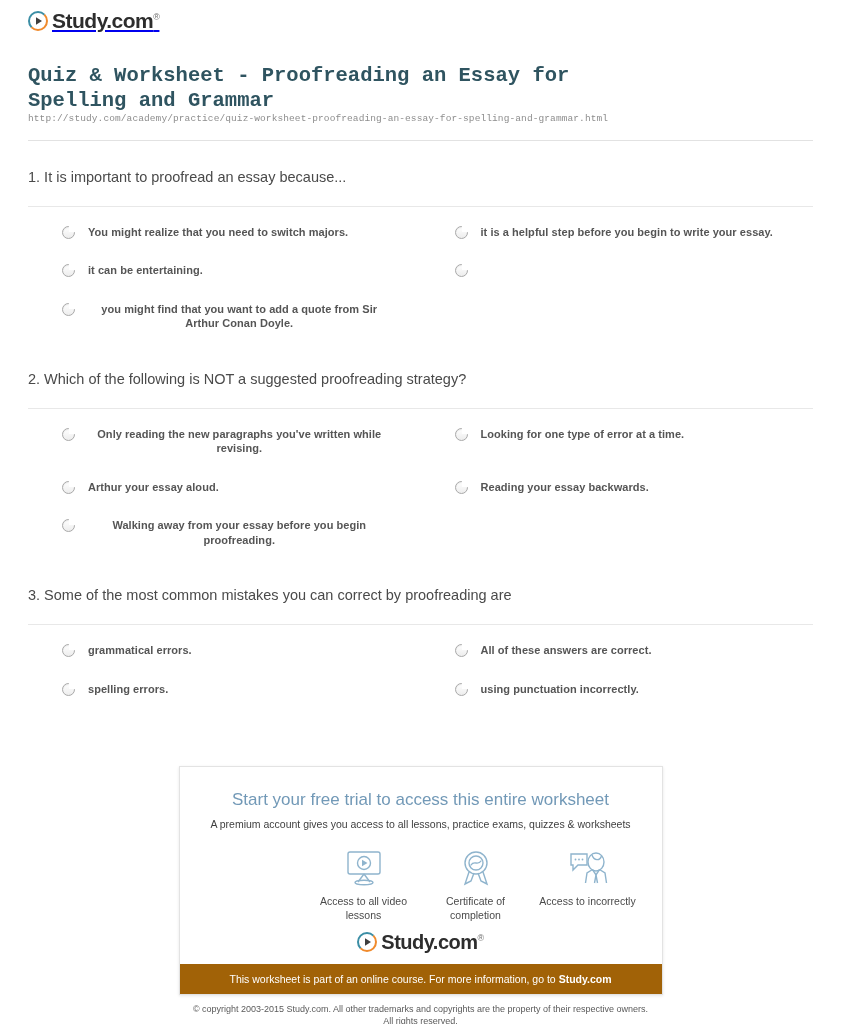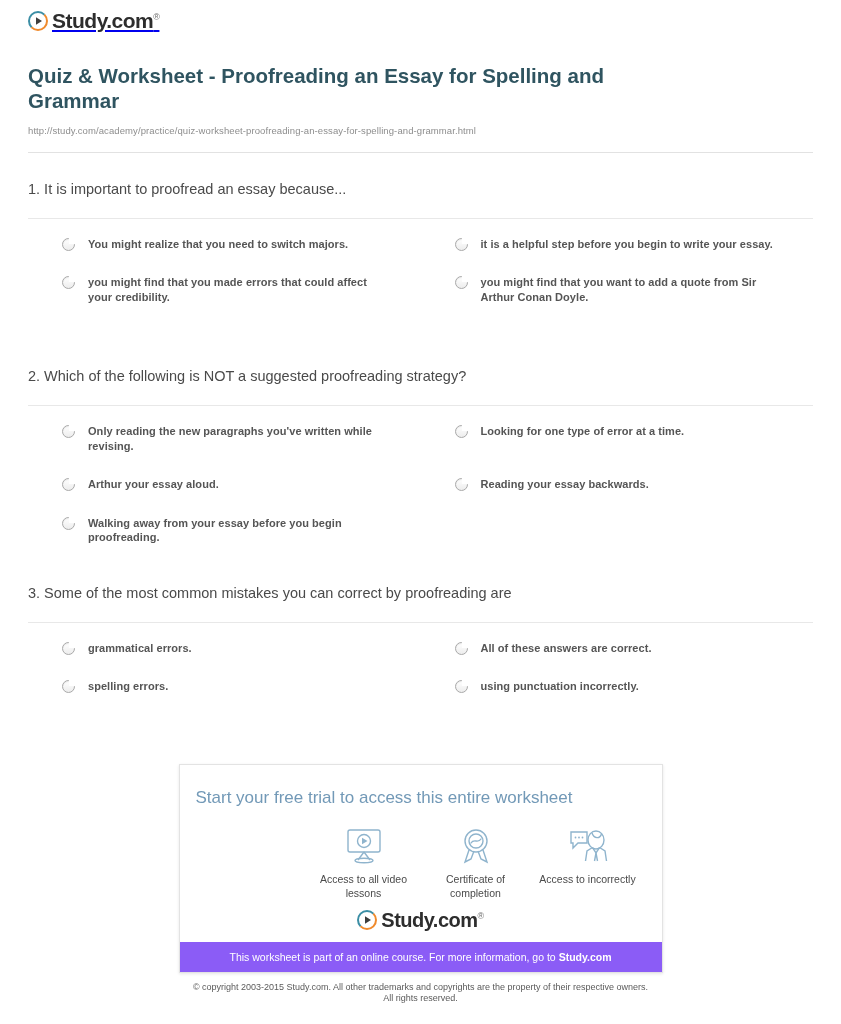--- a/index.html
+++ b/index.html
@@ -45,31 +45,32 @@
   }
   .logo-text .tm {
     font-size: 9px;
     vertical-align: super;
     font-weight: normal;
     color: #6b6b6b;
   }
 
   .title-block {
     padding: 22px 14px 0 14px;
+    font-family: Liberation Mono, monospace;
   }
   h1.worksheet-title {
     margin: 0;
     font-size: 20.5px;
     line-height: 25px;
     font-weight: bold;
     color: #2f5460;
     max-width: 600px;
   }
   .worksheet-url {
-    margin-top: 12px;
+    margin-top: 0;
     font-size: 9.5px;
     color: #8d8d8d;
     letter-spacing: 0.1px;
     padding-bottom: 16px;
     border-bottom: 1px solid #e2e2e2;
   }
 
   
   .questions {
     padding: 0 14px;
@@ -90,20 +91,21 @@
     flex-wrap: wrap;
     padding-top: 6px;
   }
   .answer {
     width: 50%;
     box-sizing: border-box;
     display: flex;
     align-items: flex-start;
     padding: 12px 30px 12px 34px;
     min-height: 22px;
+    text-align: center;
   }
   .radio {
     width: 11px;
     height: 11px;
     flex: 0 0 11px;
     margin-top: 1px;
     margin-right: 13px;
     border-radius: 50%;
     border: 1px solid #a9a9a9;
     background: linear-gradient(#ffffff, #ededed);
@@ -134,20 +136,21 @@
     margin-top: 34px;
   }
   .promo-card {
     width: 484px;
     background: #ffffff;
     border: 1px solid #e3e3e3;
     box-shadow: 0 1px 3px rgba(0,0,0,0.10);
     box-sizing: border-box;
   }
   .promo-head {
+    text-align: center;
     padding: 22px 16px 0 16px;
   }
   .promo-title {
     font-size: 17px;
     color: #7299b7;
     line-height: 22px;
     font-weight: normal;
   }
   .promo-sub {
     font-size: 10.5px;
@@ -176,21 +179,21 @@
     line-height: 14px;
     margin-top: 5px;
   }
   .promo-logo {
     display: flex;
     justify-content: center;
     padding: 4px 0 12px 0;
   }
   .promo-logo .logo-text { font-size: 20px; }
   .promo-banner {
-    background: #8b5cf6;
+    background: #a16207;
     color: #ffffff;
     text-align: center;
     font-size: 10.5px;
     padding: 8px 10px;
     line-height: 14px;
   }
   .promo-banner b { font-weight: bold; }
 
   .copyright {
     text-align: center;
@@ -231,21 +234,24 @@
         <label class="answer">
           <span class="radio"></span>
           <span class="answer-label">You might realize that you need to switch majors.</span>
         </label>
         <label class="answer">
           <span class="radio"></span>
           <span class="answer-label">it is a helpful step before you begin to write your essay.</span>
         </label>
         <label class="answer">
           <span class="radio"></span>
-          <span class="answer-label">you might find that you made errors that could affect your credibility.</span>
+          <span class="answer-label">it can be entertaining.</span>
+        </label>
+        <label class="answer">
+          <span class="radio"></span>
         </label>
         <label class="answer">
           <span class="radio"></span>
           <span class="answer-label">you might find that you want to add a quote from Sir Arthur Conan Doyle.</span>
         </label>
         <span class="answer"></span>
       </div>
     </div>
 
     <div class="question">
@@ -298,20 +304,21 @@
       </div>
     </div>
 
   </div>
 
   <div class="promo-wrap">
     <div class="promo-card">
 
       <div class="promo-head">
         <div class="promo-title">Start your free trial to access this entire worksheet</div>
+        <div class="promo-sub">A premium account gives you access to all lessons, practice exams, quizzes &amp; worksheets</div>
       </div>
 
       <div class="promo-features">
 
         <div class="feature">
           <div class="feature-icon">
             <svg width="40" height="38" viewBox="0 0 40 38" fill="none" stroke="#8fb4cd" stroke-width="1.4">
               <rect x="4" y="3" width="32" height="22" rx="2"></rect>
               <circle cx="20" cy="14" r="6.5"></circle>
               <polygon points="18,10.8 23.5,14 18,17.2" fill="#8fb4cd" stroke="none"></polygon>

